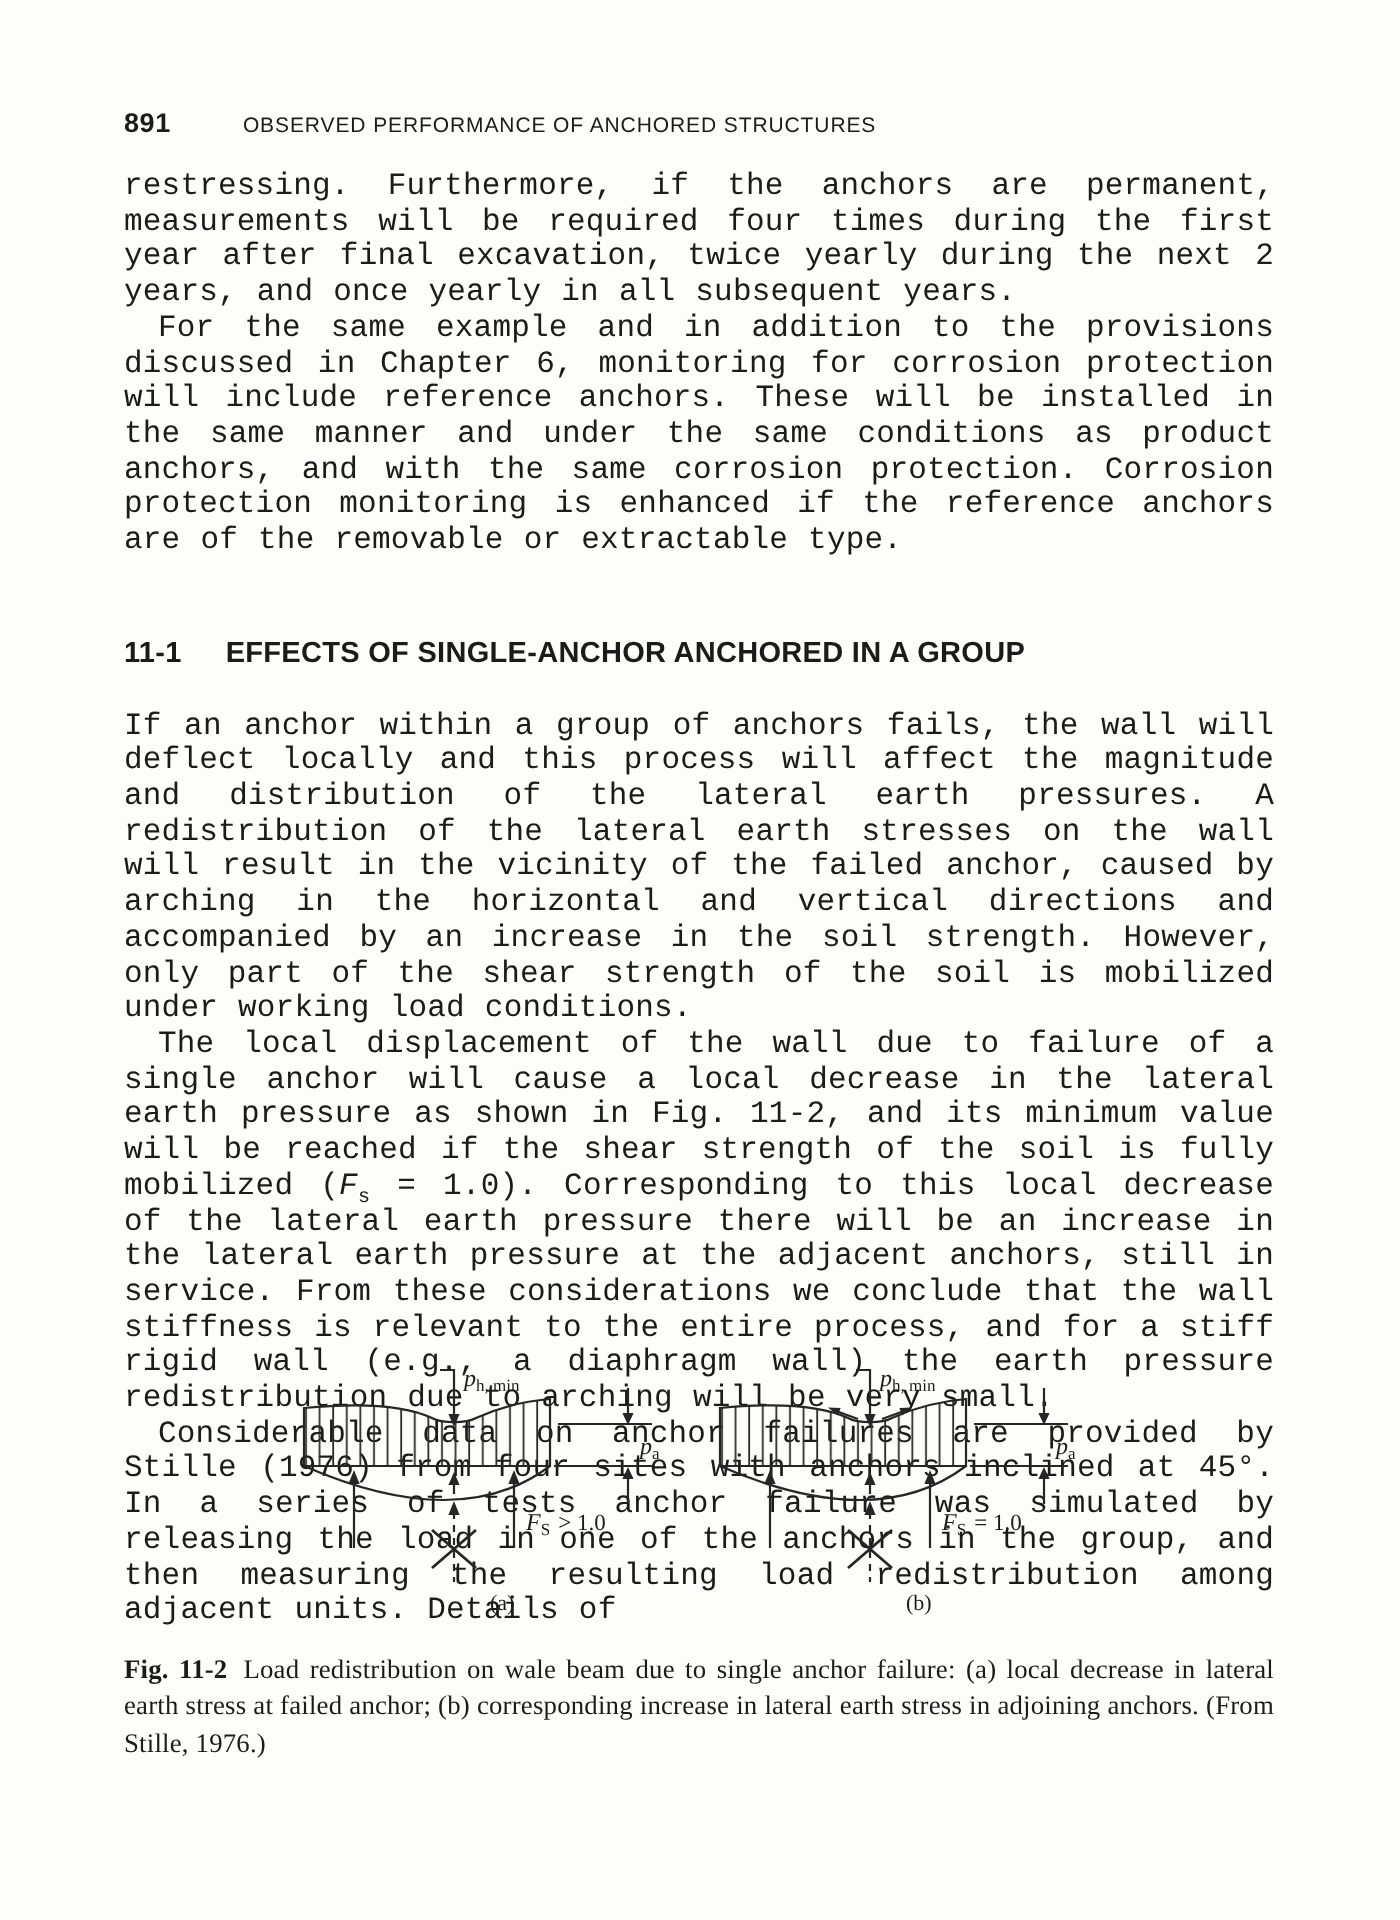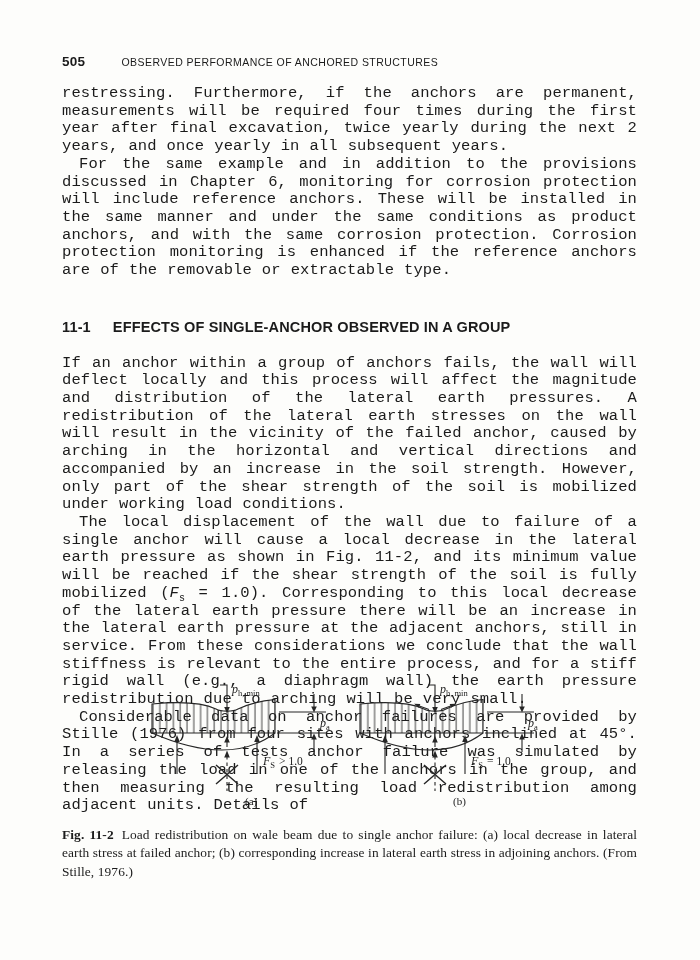--- a/index.html
+++ b/index.html
@@ -63,30 +63,30 @@
     text-align:justify;
   }
   figcaption.figcap b{margin-right:8px;}
 </style>
 </head>
 <body>
 
 <div class="page">
 
   <div class="runhdr">
-    <span class="pagenum">505</span>
+    <span class="pagenum">891</span>
     <span class="runtitle">OBSERVED PERFORMANCE OF ANCHORED STRUCTURES</span>
   </div>
 
   <div class="bodytext">
     <p>restressing. Furthermore, if the anchors are permanent, measurements will be required four times during the first year after final excavation, twice yearly during the next 2 years, and once yearly in all subsequent years.</p>
     <p class="indent">For the same example and in addition to the provisions discussed in Chapter 6, monitoring for corrosion protection will include reference anchors. These will be installed in the same manner and under the same conditions as product anchors, and with the same corrosion protection. Corrosion protection monitoring is enhanced if the reference anchors are of the removable or extractable type.</p>
 
     <h2 class="sechead">
-      <span class="secnum">11-1</span><span>EFFECTS OF SINGLE-ANCHOR OBSERVED IN A GROUP</span>
+      <span class="secnum">11-1</span><span>EFFECTS OF SINGLE-ANCHOR ANCHORED IN A GROUP</span>
     </h2>
 
     <p>If an anchor within a group of anchors fails, the wall will deflect locally and this process will affect the magnitude and distribution of the lateral earth pressures. A redistribution of the lateral earth stresses on the wall will result in the vicinity of the failed anchor, caused by arching in the horizontal and vertical directions and accompanied by an increase in the soil strength. However, only part of the shear strength of the soil is mobilized under working load conditions.</p>
     <p class="indent"><span>The local displacement of the wall due to failure of a single anchor will cause a local decrease in the lateral earth pressure as shown in Fig. 11-2, and its minimum value will be reached if the shear strength of the soil is fully mobilized (</span><i>F</i><sub>s</sub><span> = 1.0). Corresponding to this local decrease of the lateral earth pressure there will be an increase in the lateral earth pressure at the adjacent anchors, still in service. From these considerations we conclude that the wall stiffness is relevant to the entire process, and for a stiff rigid wall (e.g., a diaphragm wall) the earth pressure redistribution due to arching will be very small.</span></p>
     <p class="indent">Considerable data on anchor failures are provided by Stille (1976) from four sites with anchors inclined at 45°. In a series of tests anchor failure was simulated by releasing the load in one of the anchors in the group, and then measuring the resulting load redistribution among adjacent units. Details of</p>
   </div>
 
   <figure class="fig">
     <div class="diagrams">
 

